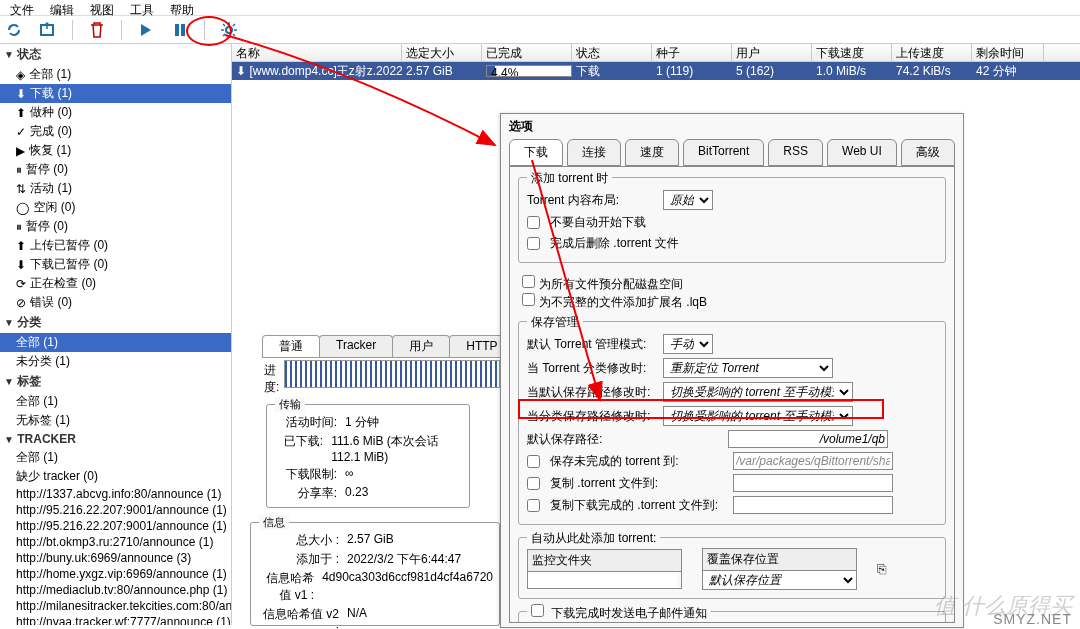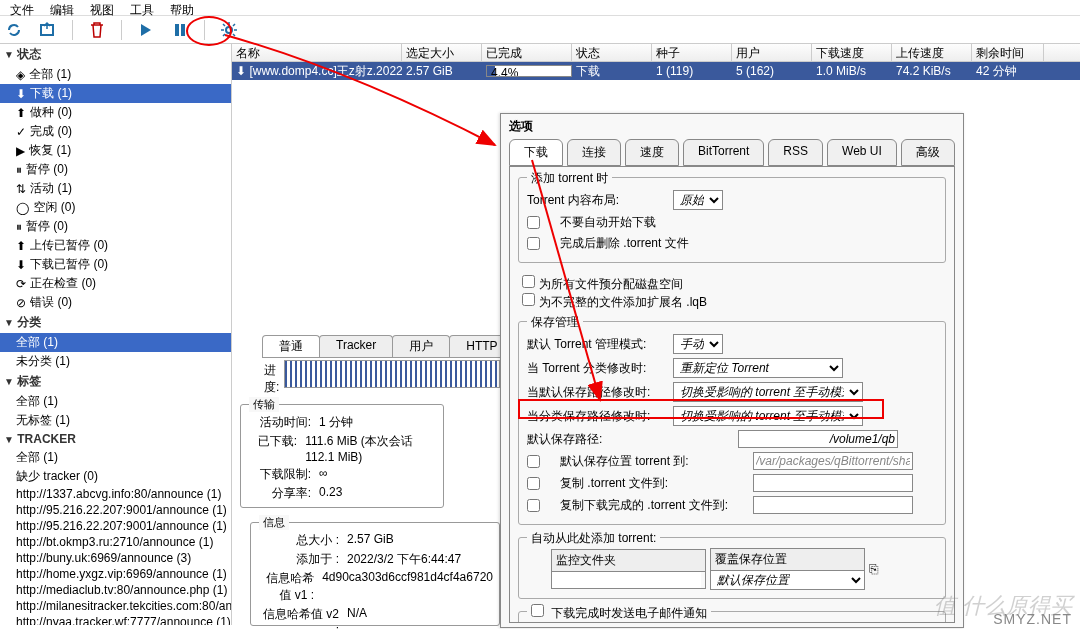--- a/index.html
+++ b/index.html
@@ -33,21 +33,21 @@
 .fieldset .legend{position:absolute;top:-8px;left:8px;background:#f8f8f8;padding:0 4px;font-size:11px;}
 
 .dialog{position:absolute; left:500px; top:113px; width:464px; height:515px; background:#f8f8f8; border:1px solid #888; box-shadow:-1px 0 3px rgba(0,0,0,0.15);}
 .dlg-title{padding:4px 8px; font-weight:bold;}
 .dlg-tabs{display:flex; gap:4px; padding:0 8px;}
 .dlg-tab{padding:4px 14px; border:1px solid #888; border-radius:6px 6px 0 0; background:#f0f0f0; cursor:pointer;}
 .dlg-tab.act{background:#fff;}
 .dlg-body{margin:0 8px; border:1px solid #888; height:calc(100% - 56px); background:#f8f8f8; padding:10px 8px; position:relative; overflow:hidden;}
 .fs{border:1px solid #aaa; border-radius:3px; padding:10px 8px 8px 8px; margin-bottom:12px; position:relative;}
 .fs .lg{position:absolute; top:-8px; left:8px; background:#f8f8f8; padding:0 4px;}
-.fs .line{display:flex; align-items:center; gap:16px; padding:2px 0; font-size:12px;}
+.fs .line{display:flex; align-items:center; gap:6px; padding:2px 0; font-size:12px;}
 .fs .line .lab{min-width:130px;}
 select,input[type=text]{font-size:12px; border:1px solid #888; padding:1px 2px; background:#fff;font-style:italic;}
 input[type=checkbox]{margin:0 4px 0 0;}
 .red-box{position:absolute; border:2px solid #e00; pointer-events:none;}
 .arrow-svg{position:absolute;left:0;top:0;pointer-events:none;}
 .watermark{position:absolute; right:8px; bottom:8px; font-size:22px; color:rgba(120,120,120,0.35); font-style:italic;}
 .smyz{position:absolute; right:8px; bottom:2px; font-size:14px; color:#888; letter-spacing:1px;}
 </style>
 </head>
 <body>
@@ -199,21 +199,21 @@
 <div class="bottom-tabs">
   <div class="act">普通</div>
   <div>Tracker</div>
   <div>用户</div>
   <div>HTTP 源</div>
   <div>内容</div>
 </div>
 <div style="position:absolute;left:264px;top:362px;">进<br><span>度:</span></div>
 <div style="position:absolute;left:284px;top:360px;width:216px;height:28px;border:1px solid #999;background:repeating-linear-gradient(90deg,#3a599c 0 2px,#fff 2px 5px);"></div>
 
-<div class="fieldset" style="left:240px; top:404px; width:204px; height:104px;">
+<div class="fieldset" style="left:266px; top:404px; width:204px; height:104px;">
   <div class="legend">传输</div>
   <div class="info-block" style="position:static;">
     <div class="row">
         <div class="lbl">活动时间:</div>
         <div>1 分钟</div>
       </div>
     <div class="row">
         <div class="lbl">已下载:</div>
         <div>111.6 MiB (本次会话 112.1 MiB)</div>
       </div>
@@ -297,37 +297,37 @@
       <div class="line">
           <span class="lab">当分类保存路径修改时:</span>
           <select style="width:190px"><option>切换受影响的 torrent 至手动模式</option></select>
         </div>
       <div class="line">
           <span class="lab" style="min-width:195px">默认保存路径:</span>
           <input type="text" style="width: 160px; text-align: right;" value="/volume1/qb">
         </div>
       <div class="line">
           <input type="checkbox" style="">
-          <span class="lab" style="min-width:177px">默认保存位置 torrent 到:</span>
+          <span class="lab" style="min-width:177px">保存未完成的 torrent 到:</span>
           <input type="text" style="width: 160px; color: rgb(136, 136, 136);" disabled="" value="/var/packages/qBittorrent/sha">
         </div>
       <div class="line">
           <input type="checkbox" style="">
           <span class="lab" style="min-width:177px">复制 .torrent 文件到:</span>
           <input type="text" style="width: 160px;" disabled="">
         </div>
       <div class="line">
           <input type="checkbox" style="">
           <span class="lab" style="min-width:177px">复制下载完成的 .torrent 文件到:</span>
           <input type="text" style="width: 160px;" disabled="">
         </div>
     </div>
     <div class="fs">
       <div class="lg">自动从此处添加 torrent:</div>
-      <div style="display:flex;gap:4px;align-items:center;margin-left:24px;">
+      <div style="display:flex;gap:20px;align-items:center;">
         <div style="border:1px solid #888;width:155px;">
           <div style="background:#eee;border-bottom:1px solid #888;padding:2px 4px;">监控文件夹</div>
           <input type="text" style="width: 149px; border: none;">
         </div>
         <div style="border:1px solid #888;width:155px;">
           <div style="background:#eee;border-bottom:1px solid #888;padding:2px 4px;">覆盖保存位置</div>
           <select style="width:153px;border:none;"><option>默认保存位置</option></select>
         </div>
         <span>⎘</span>
       </div>

